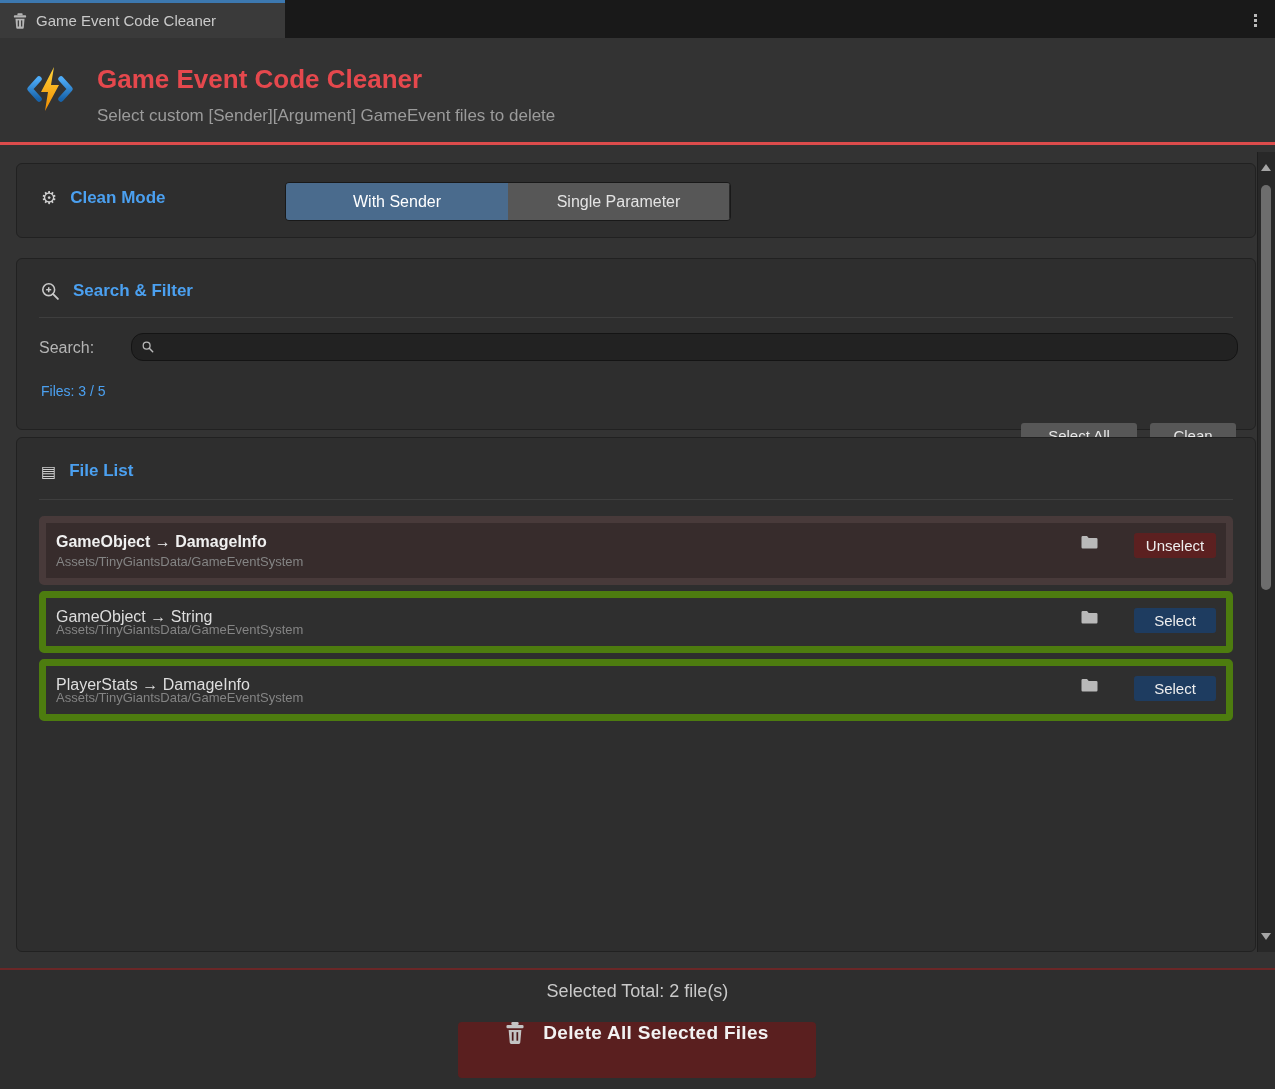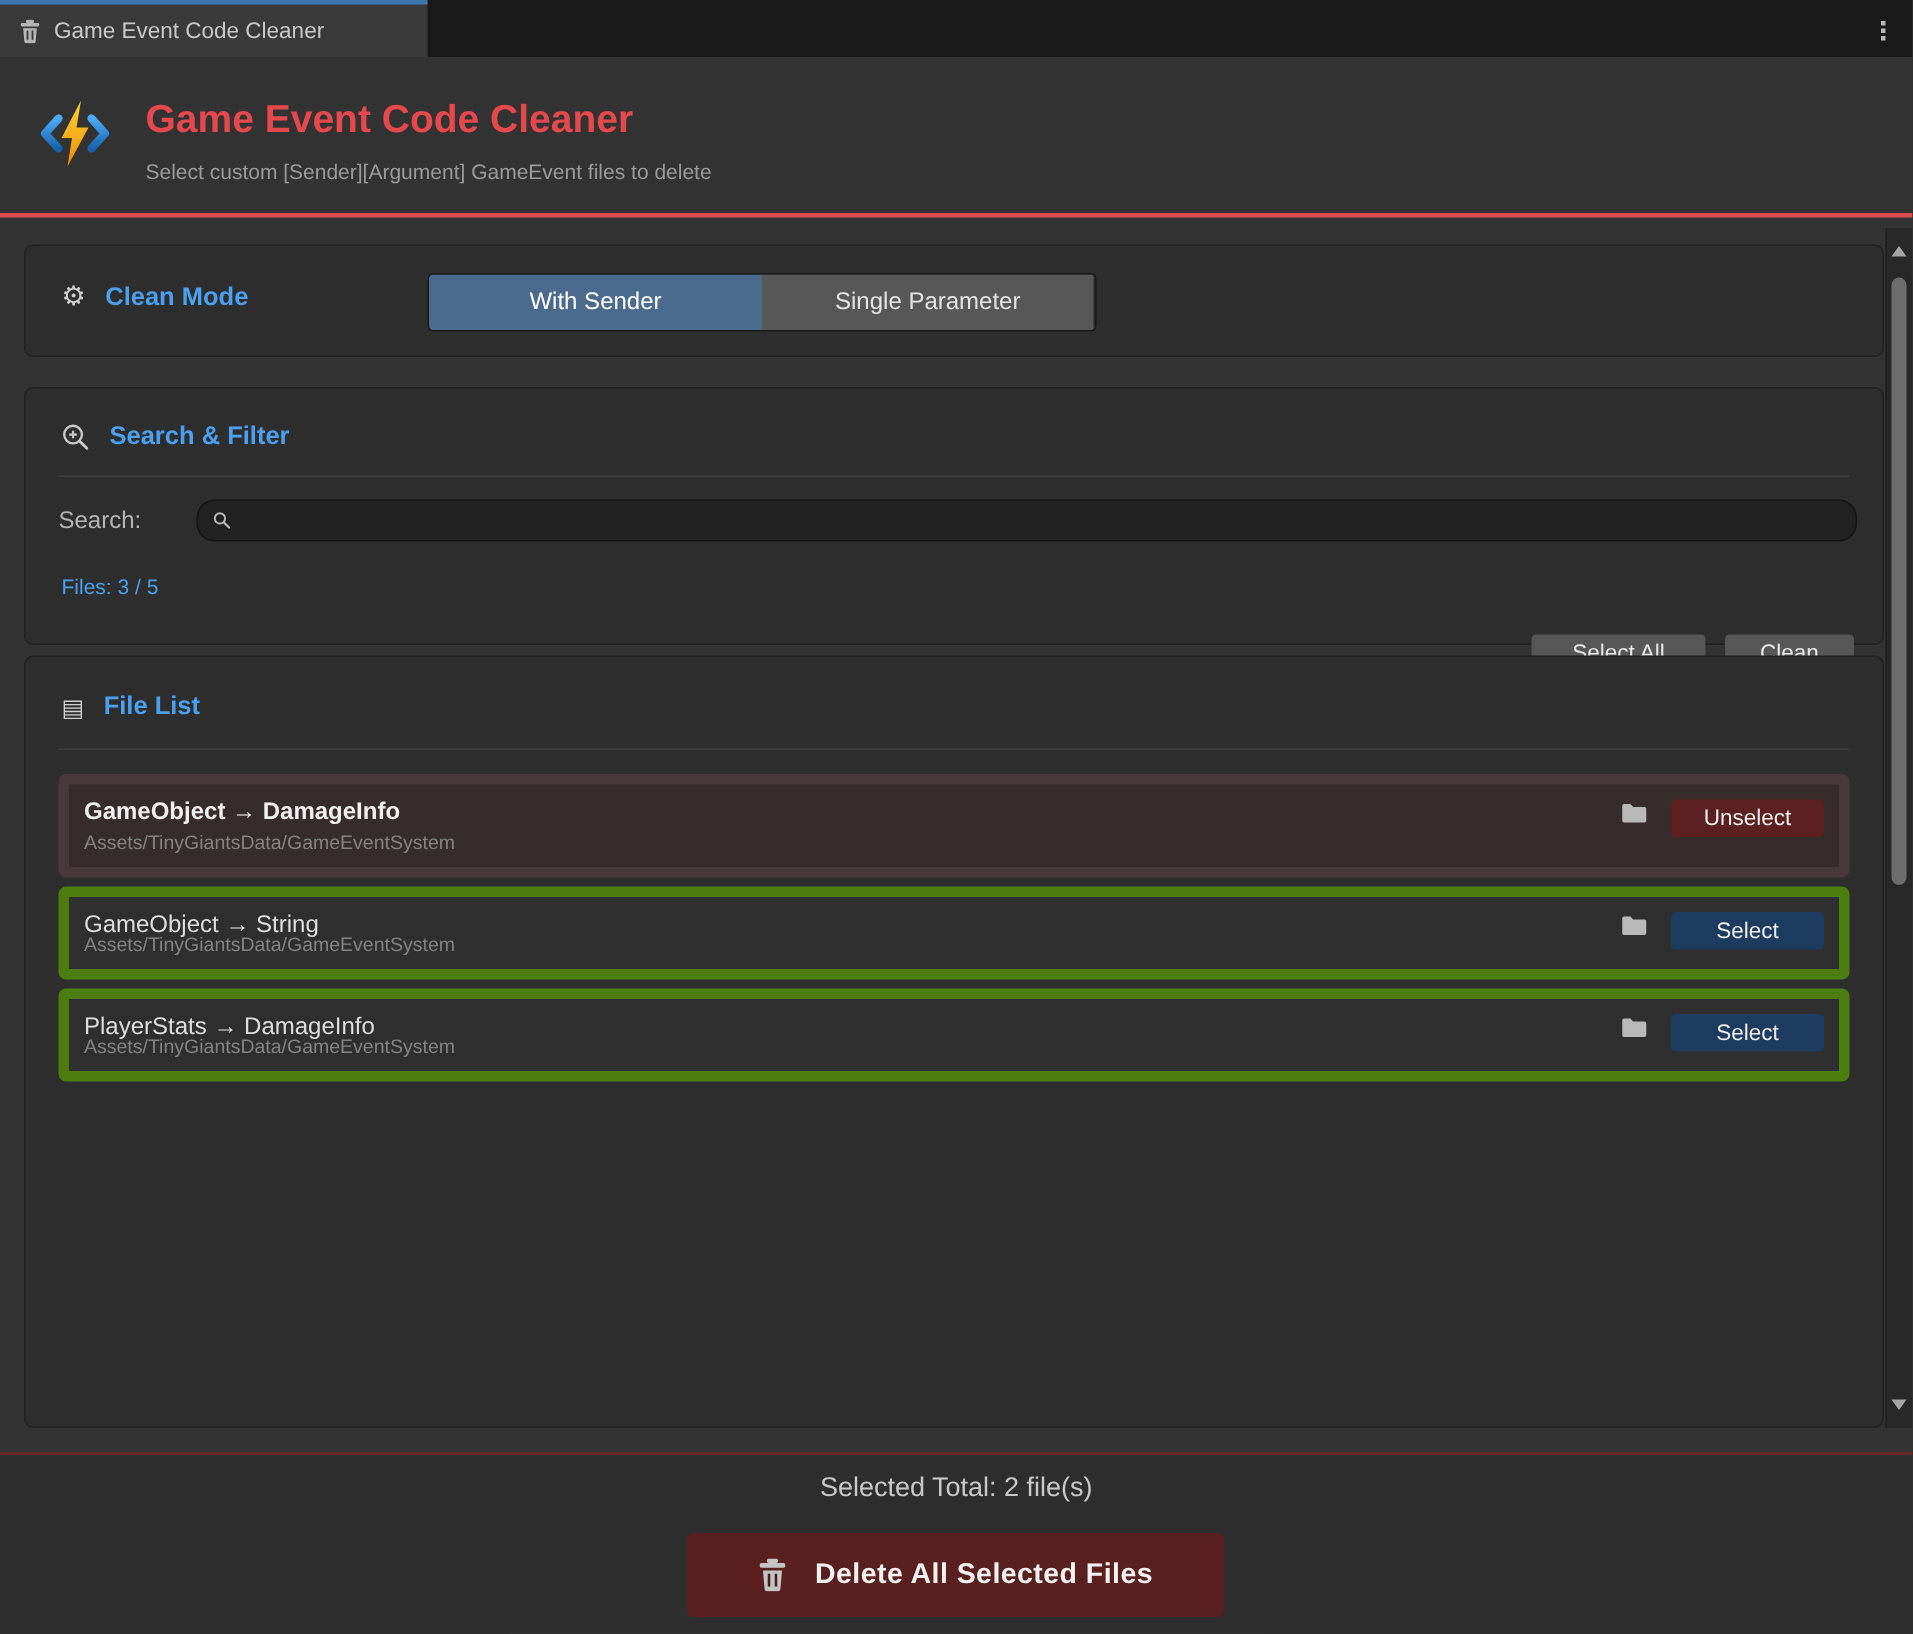--- a/index.html
+++ b/index.html
@@ -20,21 +20,21 @@
     color:#c9c9c9; font-size:15px;
   }
   .kebab { position:absolute; right:13px; top:10px; width:14px; height:20px;
     display:flex; flex-direction:column; align-items:center; justify-content:center; gap:2px; cursor:pointer; }
   .kebab span { width:3px; height:3px; background:#b9b9b9; display:block; }
 
   
   .header { position:absolute; top:38px; left:0; right:0; height:104px; background:#333333; }
   .header-icon { position:absolute; left:26px; top:28px; width:48px; height:46px; }
   .header-title { position:absolute; left:97px; top:26px; font-size:26px; font-weight:bold; color:#e5484d; }
-  .header-subtitle { position:absolute; left:97px; top:68px; font-size:14px; color:#9b9b9b; }
+  .header-subtitle { position:absolute; left:97px; top:68px; font-size:17px; color:#9b9b9b; }
   .red-line { position:absolute; top:142px; left:0; right:0; height:3px; background:#dd4c4c; }
 
   
   .panel {
     position:absolute; left:16px; width:1240px;
     background:#2e2e2e; border:1px solid #212121; border-radius:6px;
   }
   .section-head { position:absolute; left:24px; display:flex; align-items:center; gap:13px; }
   .section-title { color:#4ba0f0; font-weight:bold; font-size:17px; }
   .glyph-icon { color:#cfcfcf; font-family:"DejaVu Sans", sans-serif; }
@@ -79,21 +79,21 @@
   .file-row {
     position:relative; height:62px; border-radius:5px;
     background:#2f2f2f; border:7px solid #4d7c0f; cursor:pointer;
   }
   .file-row.selected { background:#372c2c; border-color:#483a3a; height:69px; }
   .file-name { position:absolute; left:10px; top:10px; font-size:16px; color:#dedede; }
   .file-row.selected .file-name { font-weight:bold; color:#f0f0f0; }
   .file-path { position:absolute; left:10px; bottom:9px; font-size:13px; color:#848484; }
   .folder-icon { position:absolute; right:128px; top:12px; width:17px; height:14px; cursor:pointer; }
   .row-btn {
-    position:absolute; right:10px; top:10px; width:102px; height:25px;
+    position:absolute; right:10px; top:10px; width:82px; height:25px;
     display:flex; align-items:center; justify-content:center;
     font-size:15px; color:#eeeeee; border-radius:3px; cursor:pointer;
   }
   .row-btn.unselect { background:#5c2020; }
   .row-btn.select { background:#1e3c60; }
 
   
   .scrollbar { position:absolute; right:0; top:152px; width:18px; height:800px;
     background:#282828; border-left:1px solid #1e1e1e; }
   .sb-up, .sb-down { position:absolute; left:3px; width:0; height:0; cursor:pointer; }
@@ -101,21 +101,21 @@
   .sb-down { bottom:12px; border-left:5px solid transparent; border-right:5px solid transparent; border-top:7px solid #a5a5a5; }
   .sb-thumb { position:absolute; left:3px; top:33px; width:10px; height:405px; background:#6d6d6d; border-radius:6px; cursor:pointer; }
 
   
   .footer-line { position:absolute; top:968px; left:0; right:0; height:2px; background:#6b2727; }
   .footer { position:absolute; top:970px; left:0; right:0; bottom:0; background:#2e2e2e; }
   .selected-total { position:absolute; top:11px; left:0; width:100%; text-align:center; font-size:18px; color:#c9c9c9; }
   .delete-btn {
     position:absolute; left:458px; top:52px; width:358px; height:56px;
     background:#5a1f1f; border-radius:4px; cursor:pointer;
-    display:flex; align-items:center; justify-content:center; gap:18px;
+    display:flex; align-items:flex-start; justify-content:center; gap:18px;
   }
   .delete-label { font-size:19px; font-weight:bold; color:#f2f2f2; letter-spacing:0.3px; }
 </style>
 </head>
 <body>
 
 <div class="tabbar">
   <div class="tab">
     <svg width="14" height="16" viewBox="0 0 16 18">
       <rect x="5" y="0" width="6" height="2.5" rx="1" fill="#b5b5b5"></rect>

